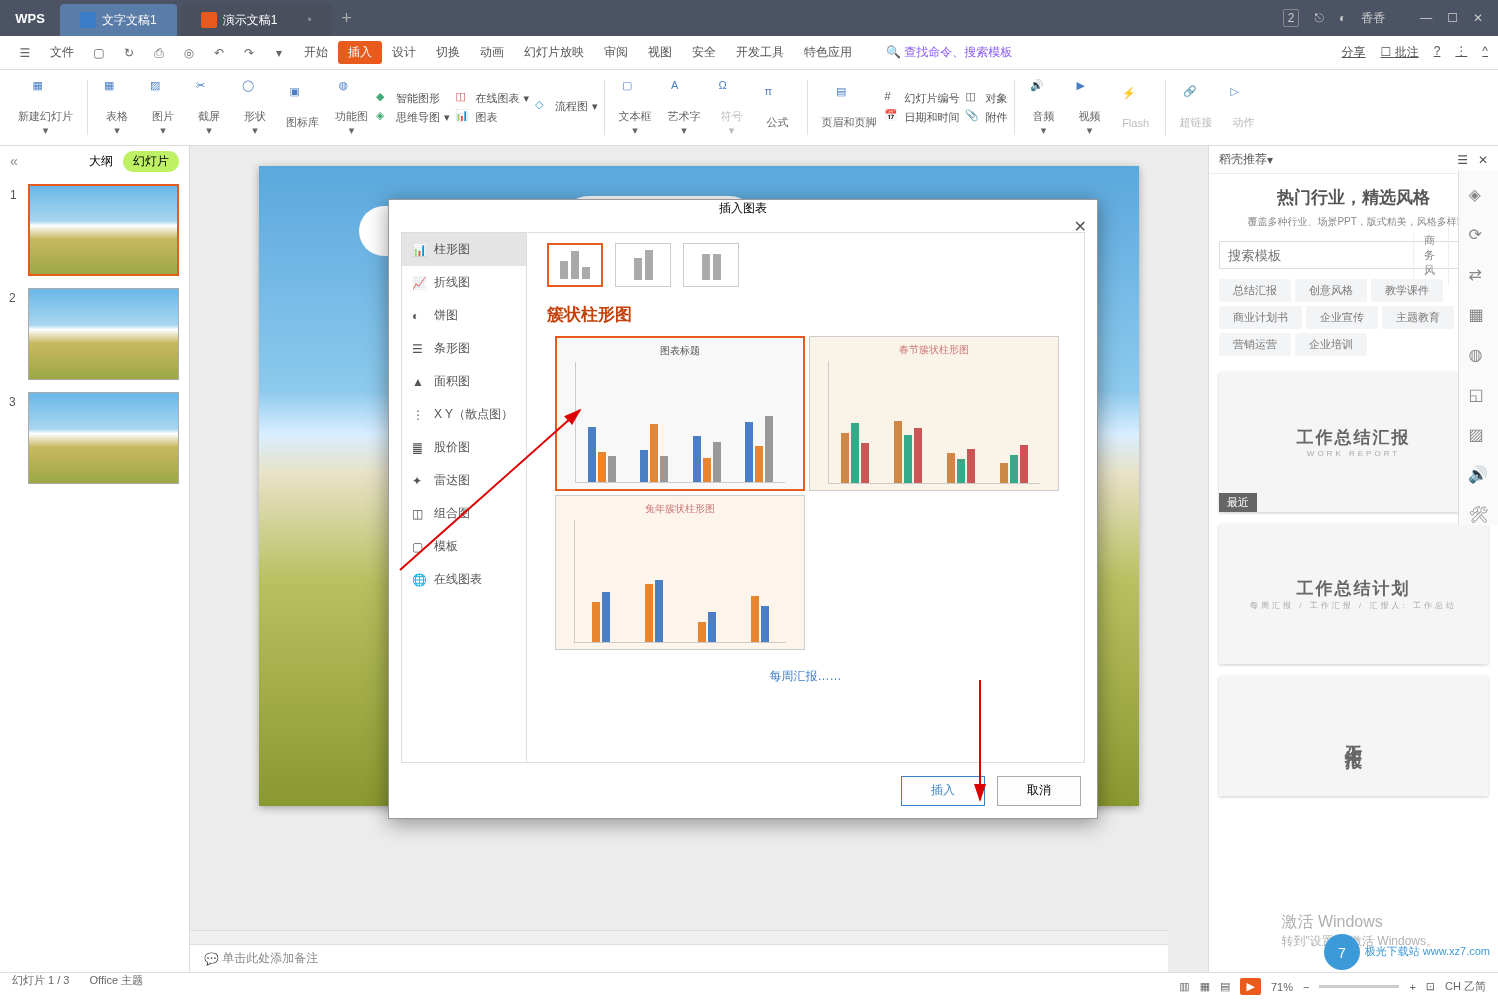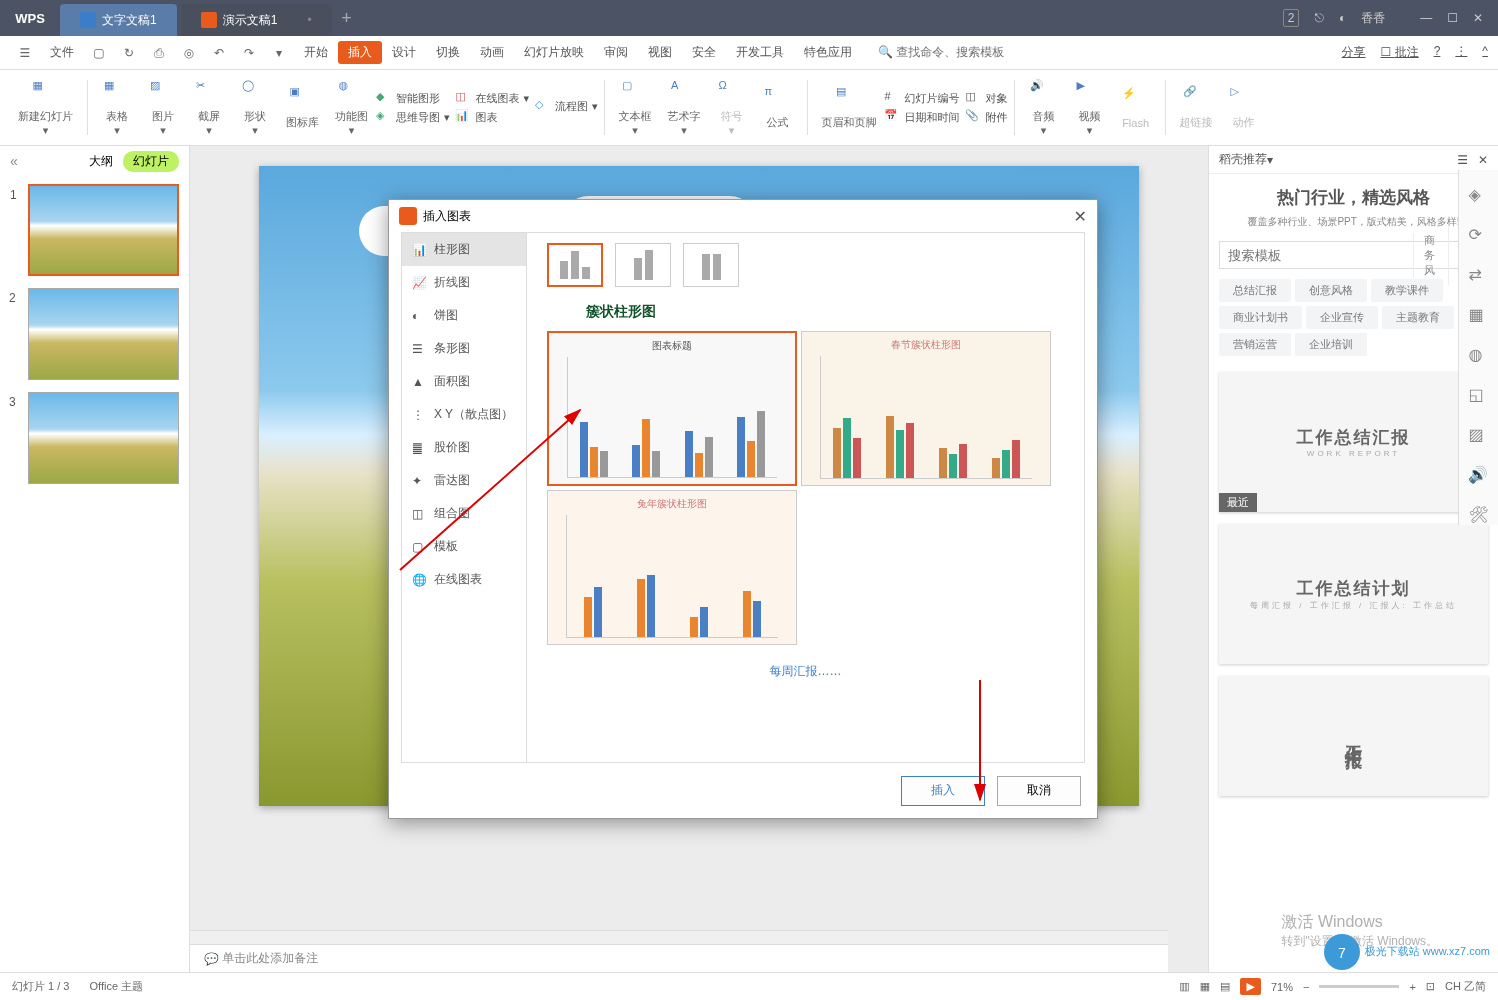--- a/index.html
+++ b/index.html
@@ -12,21 +12,21 @@
 .tab.pres{background:#4a4f5e;margin-left:4px;}
 .tab .ticon{width:16px;height:16px;margin-right:6px;border-radius:2px;}
 .tab-add{width:30px;color:#aaa;text-align:center;font-size:18px;}
 .titlebar-right{margin-left:auto;display:flex;align-items:center;color:#ccc;gap:15px;padding-right:15px;font-size:12px;}
 .win-controls{display:flex;gap:15px;margin-left:20px;}
 
 .menubar{height:34px;background:#fff;display:flex;align-items:center;padding:0 10px;border-bottom:1px solid #ddd;font-size:12px;}
 .menubar .mico{width:20px;height:20px;margin:0 5px;display:flex;align-items:center;justify-content:center;color:#666;}
 .menubar .mtab{padding:3px 10px;color:#555;border-radius:3px;}
 .menubar .mtab.active{background:#e95b1c;color:#fff;}
-.menubar .search{color:#737373;margin-left:16px;}
+.menubar .search{color:#8b5cf6;margin-left:24px;}
 .menubar .right{margin-left:auto;display:flex;gap:15px;color:#555;text-decoration:underline;}
 
 .ribbon{height:76px;background:#fff;display:flex;align-items:center;padding:0 10px;gap:0;border-bottom:1px solid #ddd;font-size:11px;}
 .rbtn{display:flex;flex-direction:column;align-items:center;justify-content:center;padding:4px 8px;color:#666;min-width:46px;}
 .rbtn .rico{width:26px;height:26px;margin-bottom:4px;color:#4a7fc5;}
 .vsep{width:1px;height:55px;background:#e0e0e0;margin:0 6px;}
 .rsmall{display:flex;flex-direction:column;gap:3px;font-size:11px;color:#555;}
 .rsmall>div{display:flex;align-items:center;gap:4px;}
 .rsmall .sico{width:16px;height:16px;}
 
@@ -51,41 +51,41 @@
 .rpsearch input{flex:1;border:none;padding:0 8px;outline:none;}
 .rpsearch span{padding:0 10px;color:#888;border-left:1px solid #eee;}
 .taggrid{display:flex;flex-wrap:wrap;gap:4px;padding:10px;}
 .tag{padding:4px 14px;background:#f3f4f6;color:#777;font-size:11px;border-radius:2px;}
 .card{margin:6px 10px;height:140px;background:#f5f5f5;display:flex;flex-direction:column;align-items:center;justify-content:center;color:#666;box-shadow:0 1px 3px rgba(0,0,0,0.2);}
 .card h4{font-size:17px;letter-spacing:2px;}
 .card small{font-size:8px;color:#aaa;letter-spacing:3px;}
 .sidetool{position:absolute;right:0;top:170px;width:40px;background:#fafafa;border-left:1px solid #ddd;display:flex;flex-direction:column;align-items:center;gap:20px;padding-top:15px;}
 .sidetool div{width:20px;height:20px;color:#888;}
 
-.statusbar{height:28px;background:#fff;border-top:1px solid #ddd;display:flex;align-items:center;padding:0 12px;font-size:11px;color:#666;}
+.statusbar{height:28px;background:#fff;border-top:1px solid #ddd;display:flex;padding:0 12px;font-size:11px;color:#666;}
 .statusbar .sright{margin-left:auto;display:flex;align-items:center;gap:10px;}
 
 .notesbar{height:28px;background:#fff;border-top:1px solid #ddd;display:flex;align-items:center;padding:0 14px;font-size:12px;color:#888;margin-left:190px;width:calc(100% - 190px - 290px - 40px);}
 
 .overlay{position:absolute;left:388px;top:199px;width:710px;height:620px;background:#fff;border:1px solid #999;box-shadow:0 4px 20px rgba(0,0,0,0.4);display:flex;flex-direction:column;z-index:100;}
-.dlghead{height:32px;display:flex;align-items:center;padding:0 10px;font-size:12px;}
+.dlghead{height:32px;display:flex;align-items:center;padding:0 10px;font-size:12px;flex-direction:column;}
 .dlghead .dico{width:18px;height:18px;background:#e95b1c;border-radius:3px;margin-right:6px;}
 .dlghead .x{margin-left:auto;font-size:16px;color:#555;}
 .dlgbody{flex:1;display:flex;border:1px solid #ddd;margin:0 12px;}
 .catlist{width:125px;border-right:1px solid #ddd;}
 .cat{padding:8px 10px;font-size:12px;color:#555;display:flex;align-items:center;gap:6px;}
 .cat.sel{background:#e4e4e4;}
 .cat .cico{width:16px;height:14px;}
 .chartarea{flex:1;padding:10px 20px;}
 .subtypes{display:flex;gap:12px;margin-bottom:16px;}
 .sub{width:56px;height:44px;border:1px solid #ccc;display:flex;align-items:flex-end;justify-content:center;gap:3px;padding-bottom:6px;}
 .sub.sel{border:2px solid #e95b1c;}
 .sub div{width:8px;background:#aaa;}
-.chtitle{font-size:14px;font-weight:bold;color:#14532d;margin-bottom:10px;margin-left:39px;}
-.chgrid{display:flex;flex-wrap:wrap;gap:4px;}
+.chtitle{font-size:17px;font-weight:bold;color:#c2410c;margin-bottom:10px;}
+.chgrid{display:flex;flex-wrap:wrap;gap:4px;margin-left:8px;}
 .chcard{width:250px;height:155px;border:1px solid #ccc;background:#f8f8f8;position:relative;font-size:9px;display:flex;flex-direction:column;align-items:center;padding:6px;}
 .chcard.sel{border:2px solid #e95b1c;}
 .chcard .ct{font-size:10px;color:#555;}
 .bars{flex:1;width:90%;display:flex;align-items:flex-end;justify-content:space-around;border-left:1px solid #ccc;border-bottom:1px solid #ccc;margin-top:4px;}
 .bgroup{display:flex;gap:2px;align-items:flex-end;}
 .bgroup div{width:8px;}
 .more{text-align:center;color:#3b7dc8;font-size:12px;margin-top:18px;}
 .dlgfoot{height:55px;display:flex;align-items:center;justify-content:flex-end;gap:12px;padding:0 16px;}
 .btn{width:84px;height:30px;border:1px solid #aaa;background:#fdfdfd;font-size:12px;}
 .btn.primary{border:1px solid #3b82c7;color:#3b82c7;}

